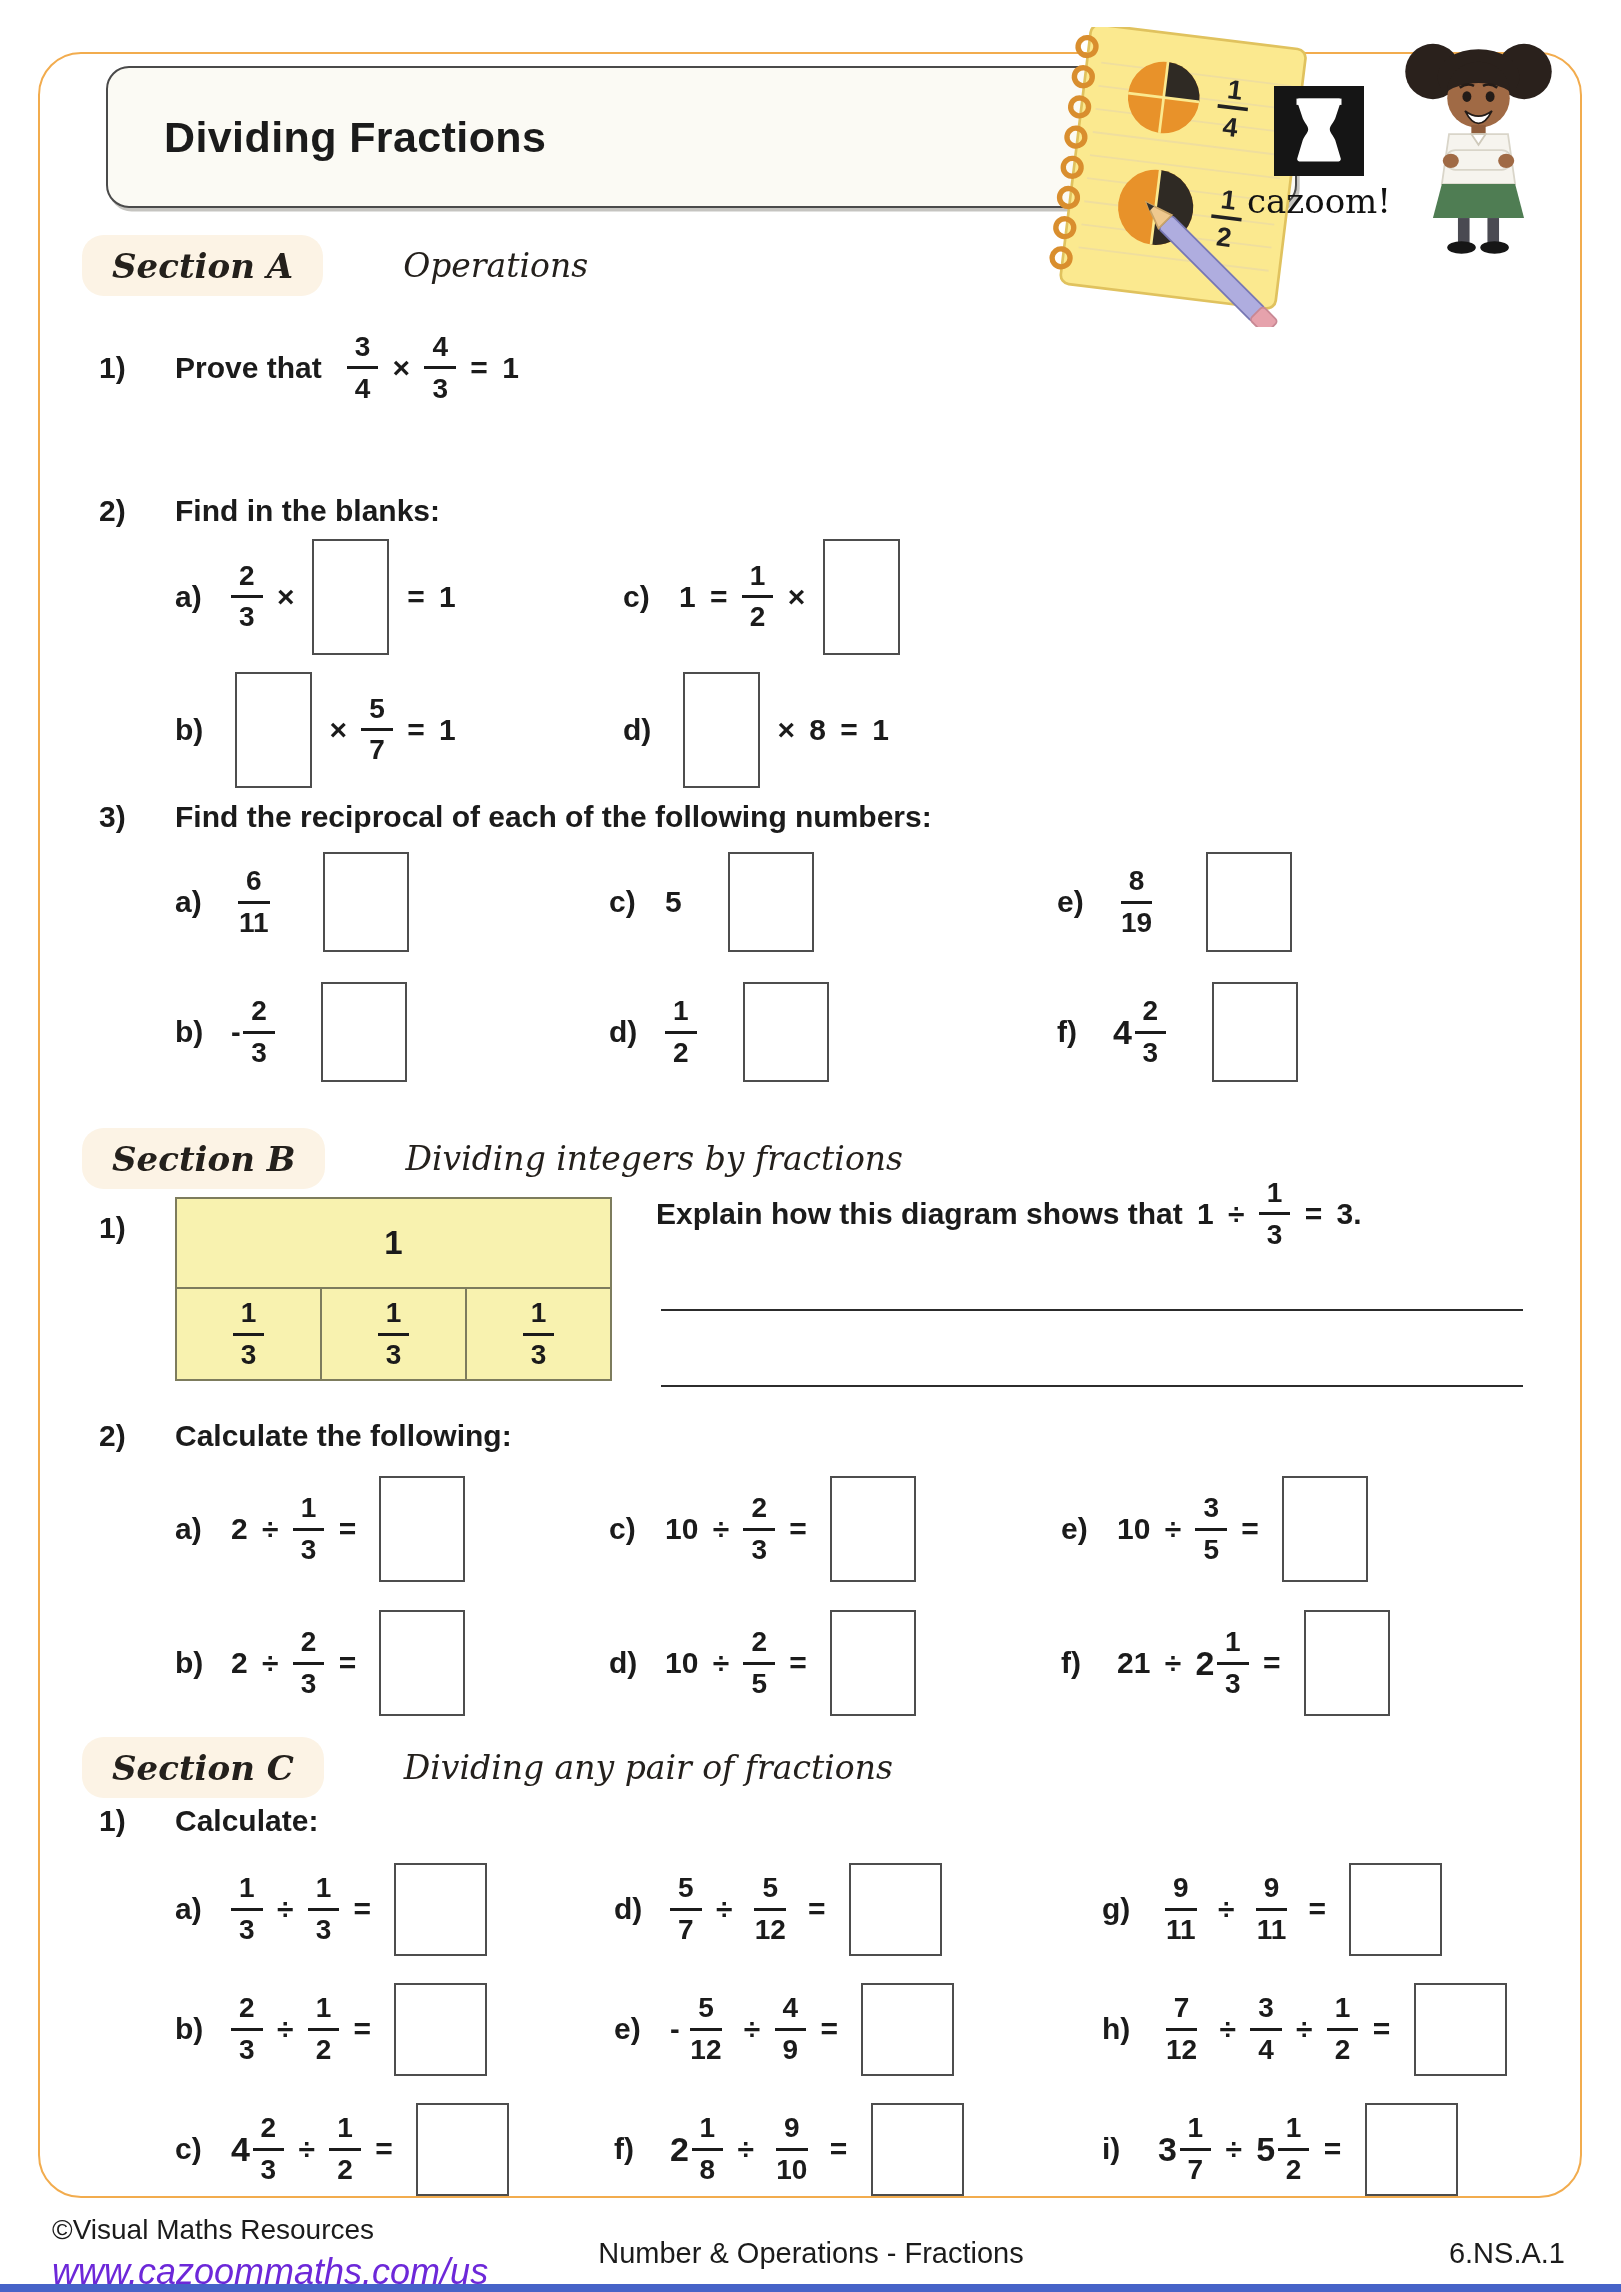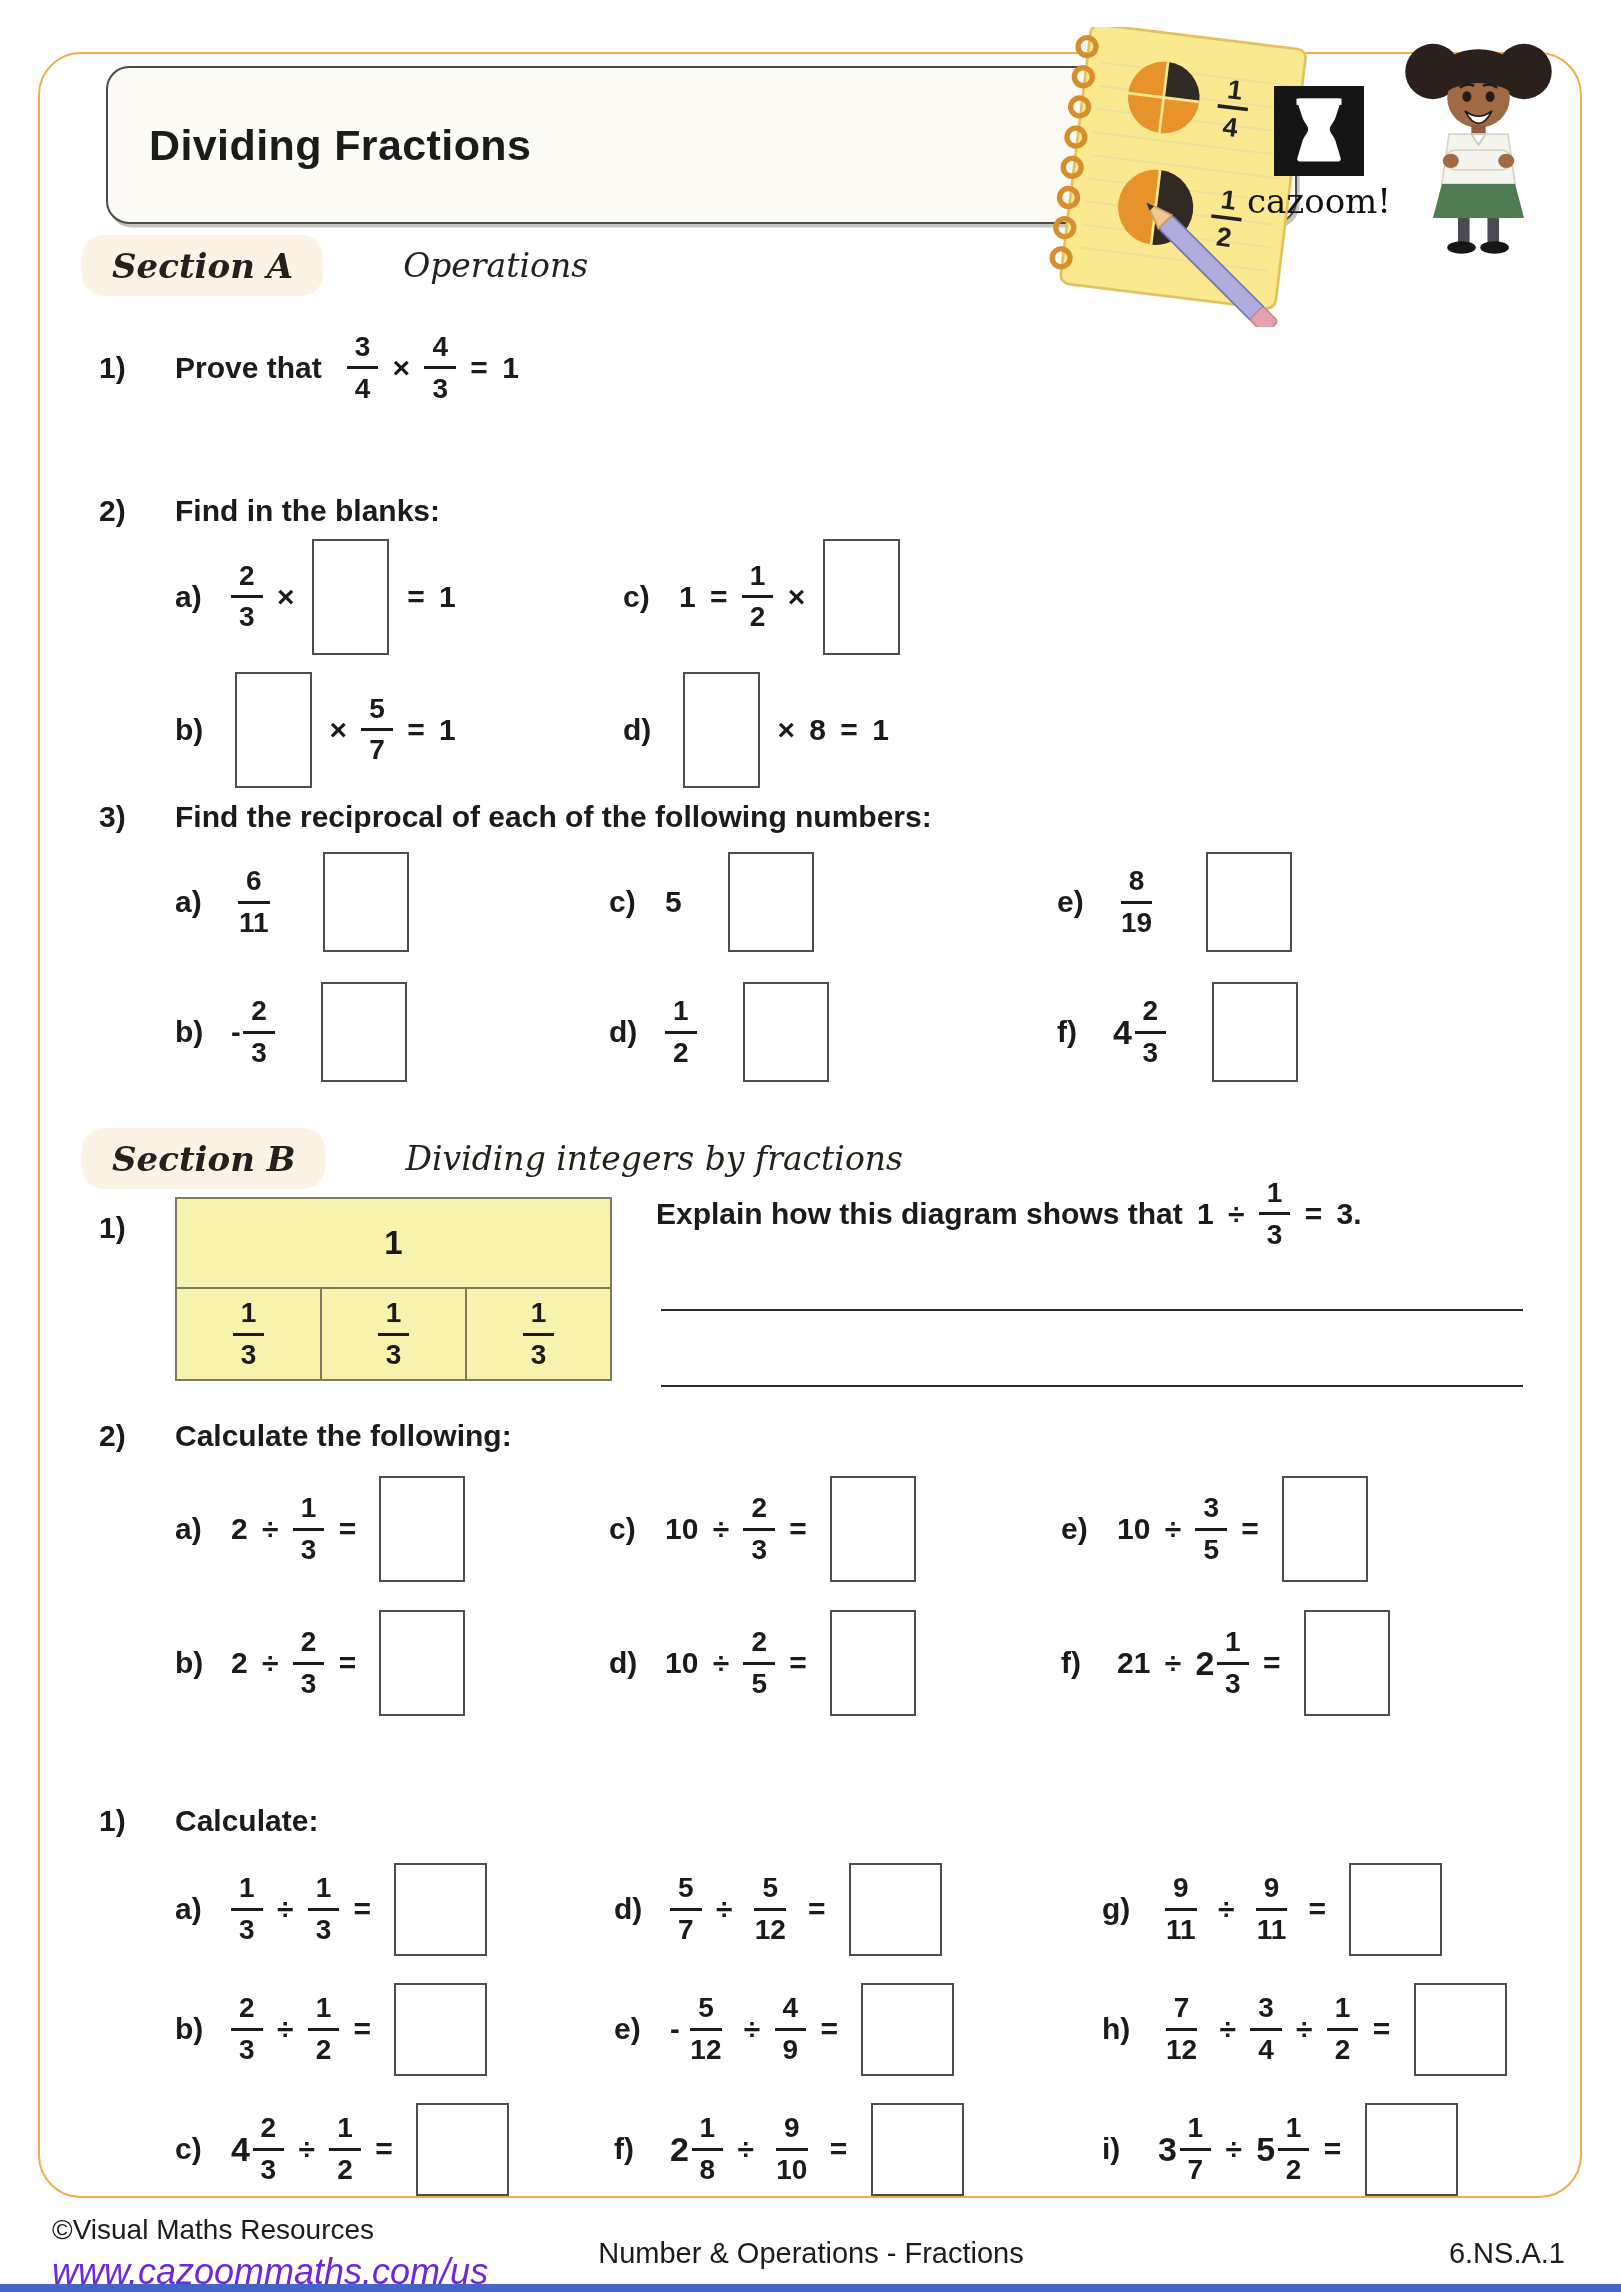--- a/index.html
+++ b/index.html
@@ -1,23 +1,23 @@
 <!DOCTYPE html>
 <html style="font-size:14.3px"><head>
 <meta charset="utf-8">
 <style>
   html,body{margin:0;padding:0;background:#e9e9e9;}
   .page{position:relative;width:1622px;height:2293px;background:#ffffff;overflow:hidden;
         font-family:"Liberation Sans",sans-serif;color:#1b1b1b;}
   .frame{position:absolute;left:38px;top:52px;width:1540px;height:2142px;
          border:2.7px solid #F2AC4E;border-radius:43px;z-index:0;}
   
-  .title-box{position:absolute;left:106px;top:66px;width:1191px;height:158px;background:#FBFAF4;
+  .title-box{position:absolute;left:106px;top:66px;width:1191px;height:142px;background:#FBFAF4;
              border:2.7px solid #4a4a4a;border-radius:23px;box-shadow:2.7px 3.6px 0 rgba(90,85,75,.35);
-             display:flex;align-items:center;padding-left:41px;box-sizing:border-box;z-index:1;}
+             display:flex;align-items:center;padding-left:56px;box-sizing:border-box;z-index:1;}
   .title-box h1{margin:0;font-size:43px;font-weight:bold;letter-spacing:0.4px;}
   .art{position:absolute;z-index:2;}
   #notebook{left:1019px;top:27px;width:331px;height:300px;}
   #logo{left:1243px;top:86px;width:152px;height:134px;text-align:center;}
   #logo .logo-text{font-family:"DejaVu Serif",serif;font-weight:normal;font-size:34px;color:#111;margin-top:1.8px;}
   #girl{left:1399px;top:32px;width:159px;height:222px;}
   
   .sec-row{position:absolute;left:82px;display:flex;align-items:center;gap:80px;z-index:1;}
   .sec-pill{background:#FCF3E5;border-radius:21.5px;padding:10.7px 30px;
             font-family:"DejaVu Serif",serif;font-style:italic;font-weight:bold;font-size:34px;color:#24201c;}
@@ -487,20 +487,24 @@
                 <span class="fden">3</span>
               </span>
             </span>
           </span>
           <span class="op">=</span>
           <span class="abox"></span>
         </span>
       </div>
     </div>
 
+  <div class="sec-row" style="top:1737px">
+    <span class="sec-pill">Section C</span>
+    <span class="sec-sub">Dividing any pair of fractions</span>
+  </div>
 
   <div class="q-head" style="left:99px;top:1804px">
     <span class="q-num">1)</span>
     <span class="q-prompt">Calculate:</span>
   </div>
   <div class="items-grid" id="gridC1">
       <div class="q-item">
         <span class="item-label">a)</span>
         <span class="expr">
           <span class="frac">

